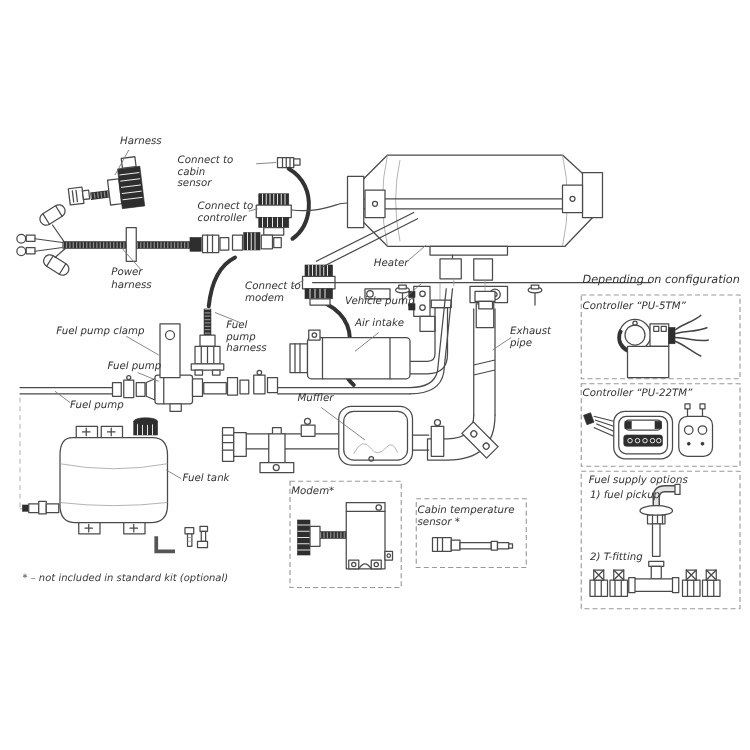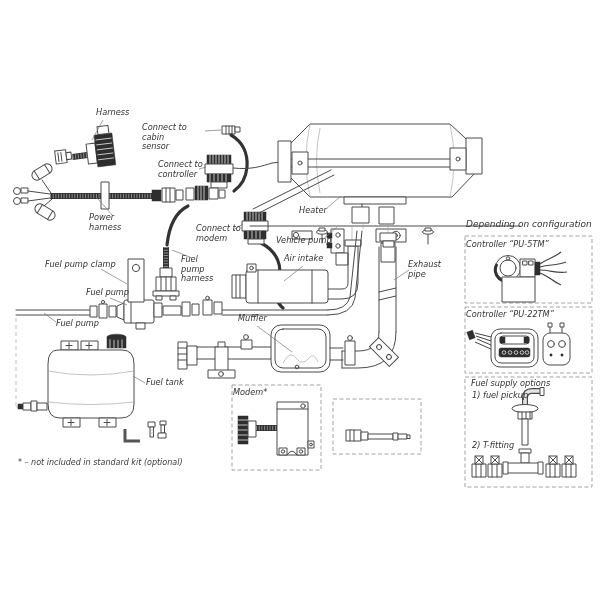--- a/index.html
+++ b/index.html
@@ -396,20 +396,22 @@
 pipe</div>
 <div class="lbl" style="left:45px;top:260px">Fuel pump clamp</div>
 <div class="lbl c" style="left:181px;top:255px;width:44px">Fuel
 pump
 harness</div>
 <div class="lbl" style="left:86px;top:288px">Fuel pump</div>
 <div class="lbl" style="left:56px;top:319px">Fuel pump</div>
 <div class="lbl" style="left:238px;top:314px">Muffler</div>
 <div class="lbl" style="left:146px;top:378px">Fuel tank</div>
 <div class="lbl c" style="left:233px;top:388px;width:87px">Modem*</div>
+<div class="lbl c" style="left:334px;top:403px;width:87px">Cabin temperature
+sensor *</div>
 
 <div class="lbl c big" style="left:466px;top:219px;width:126px">Depending on configuration</div>
 <div class="lbl c" style="left:466px;top:240px;width:126px">Controller “PU-5TM”</div>
 <div class="lbl c" style="left:466px;top:310px;width:126px">Controller “PU-22TM”</div>
 <div class="lbl" style="left:471px;top:379px">Fuel supply options</div>
 <div class="lbl" style="left:472px;top:391px">1) fuel pickup</div>
 <div class="lbl" style="left:472px;top:441px">2) T-fitting</div>
 
 <div class="lbl fn" style="left:18px;top:458px">* – not included in standard kit (optional)</div>
 

